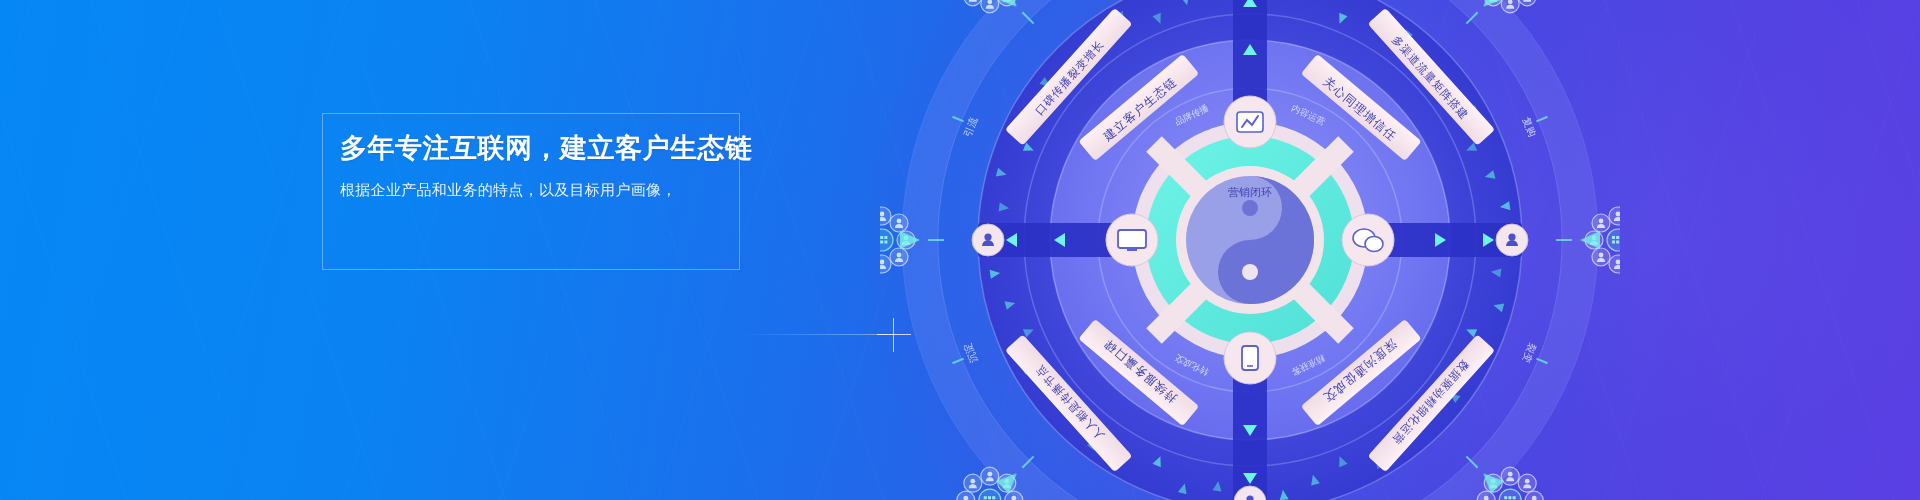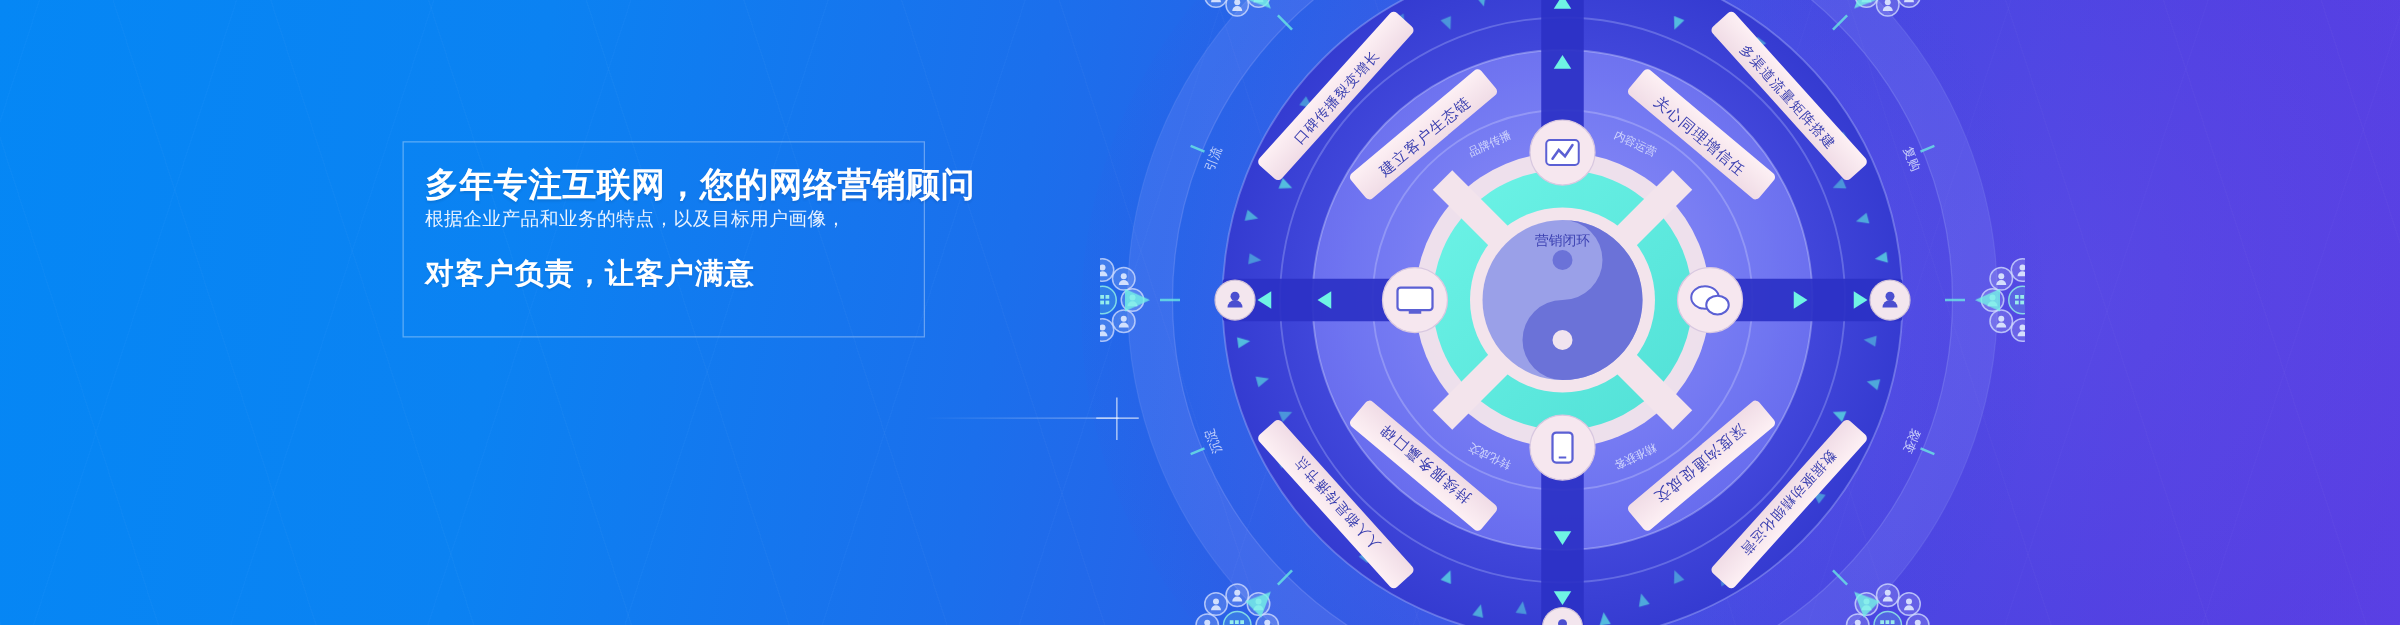--- a/index.html
+++ b/index.html
@@ -73,20 +73,21 @@
   .headline {
     font-size:27px;
     font-weight:bold;
     color:#ffffff;
     letter-spacing:.5px;
     line-height:1.15;
     white-space:nowrap;
     text-shadow:0 1px 2px rgba(0,0,0,.10);
   }
   .sub {
+    margin-top:14px;
     font-size:15px;
     color:#eaf3ff;
     line-height:1.55;
     letter-spacing:.3px;
   }
   .slogan {
     margin-top:16px;
     font-size:23px;
     font-weight:bold;
     color:#ffffff;
@@ -685,23 +686,22 @@
             <polygon points="0,0 -9,-20 9,-20" transform="translate(-233.3,-233.3) rotate(315)"></polygon>
           </g>
 
       </g>
     </svg>
   </div>
 
   <div id="text-panel"></div>
 
   <div id="copy">
-    <div class="headline">多年专注互联网，您的网络营销顾问</div>
+    <div class="headline">多年专注互联网，建立客户生态链</div>
     <div class="sub">
       <div>根据企业产品和业务的特点，以及目标用户画像，</div>
     </div>
-    <div class="slogan">对客户负责，让客户满意</div>
   </div>
 
   <div id="hairline"></div>
   <div id="crosshair"></div>
 
 </div>
 
 </body></html>

